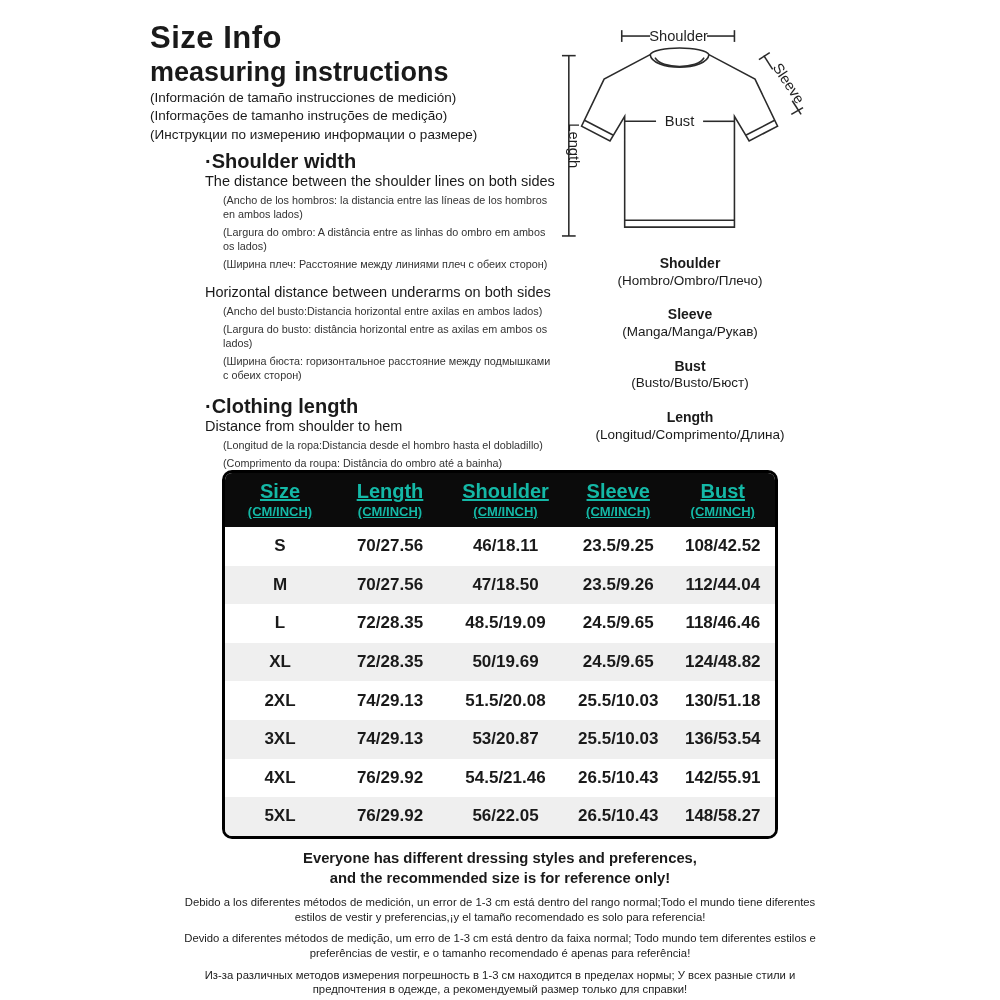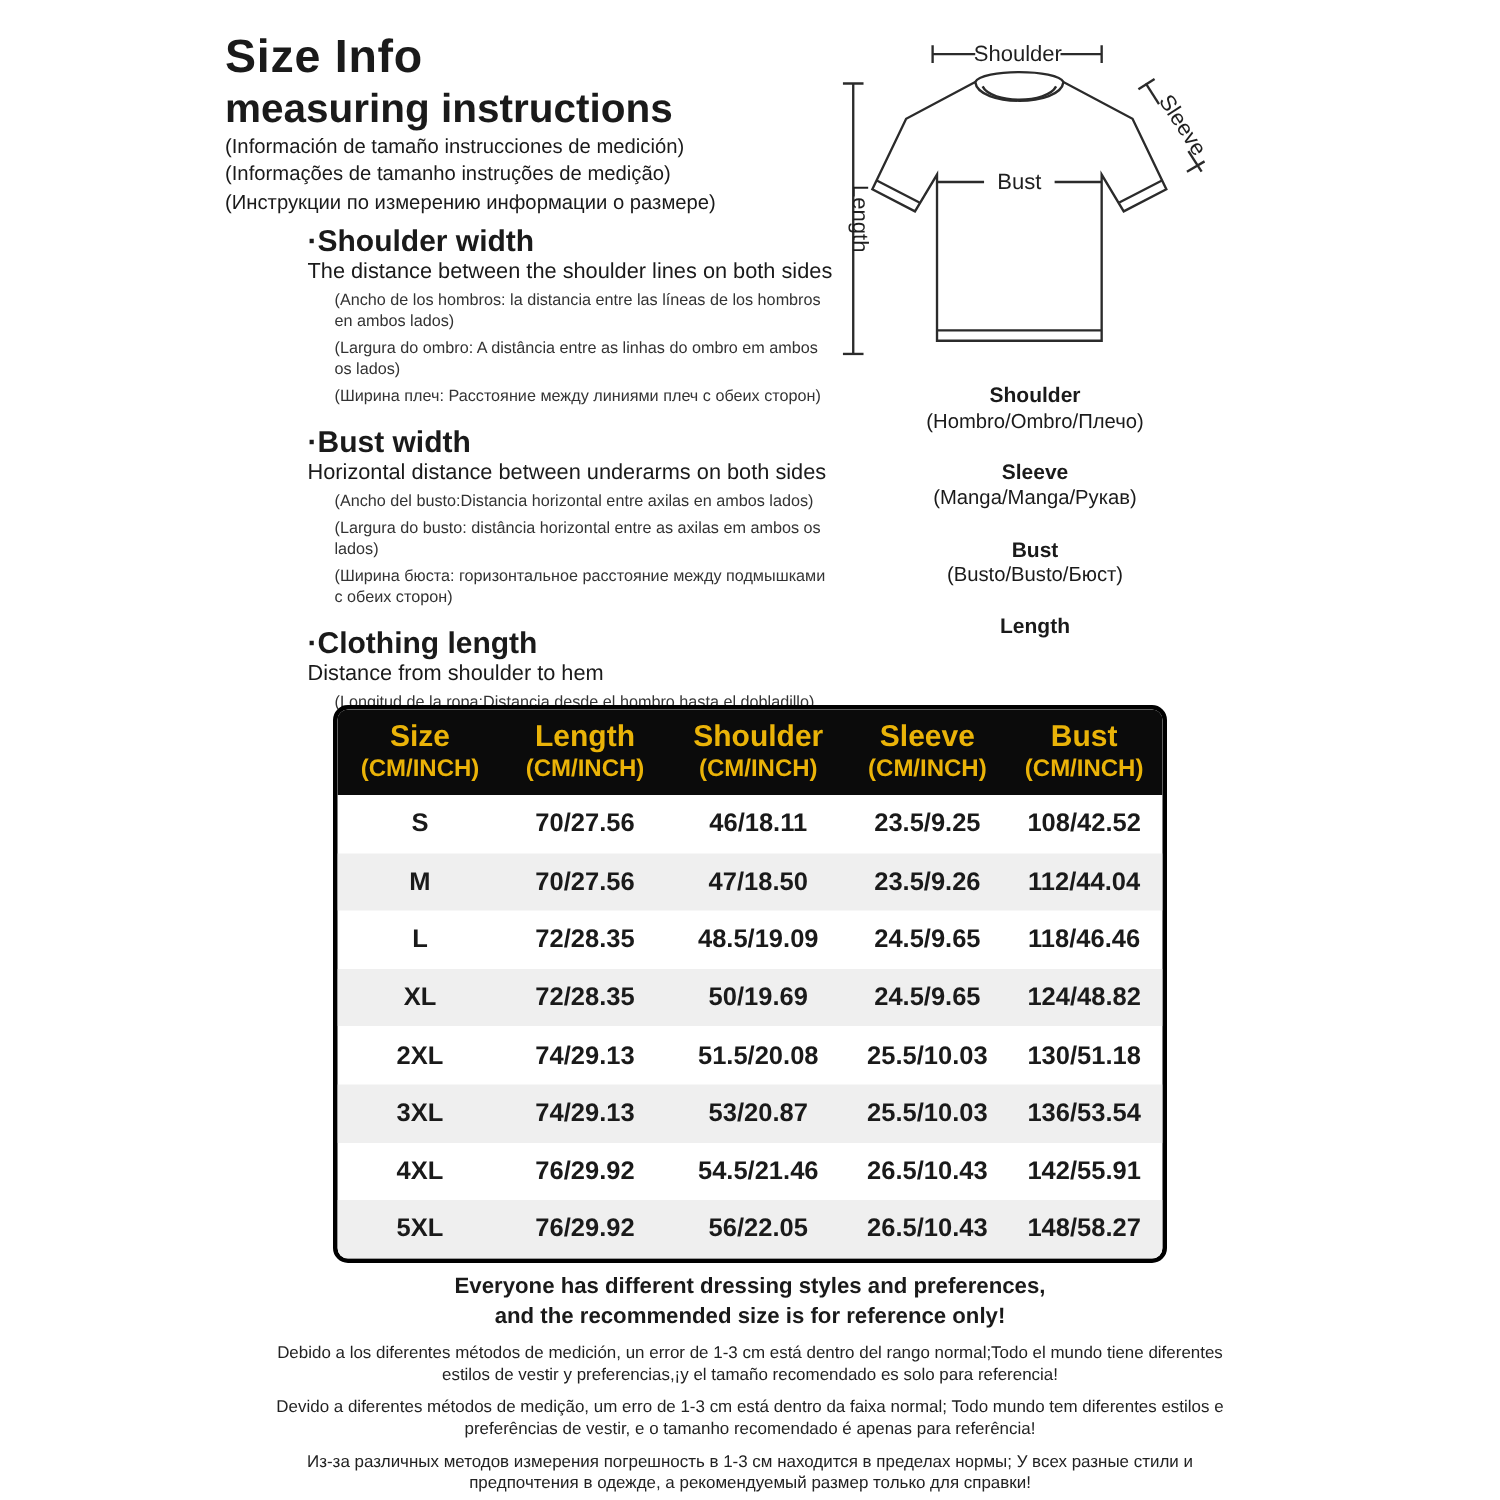--- a/index.html
+++ b/index.html
@@ -29,25 +29,25 @@
 
   
   .legend { position:absolute; left:565px; top:255px; width:250px; text-align:center; }
   .legend .item { margin-bottom:17px; }
   .legend .term { font-size:14px; font-weight:700; line-height:1.25; }
   .legend .tr   { font-size:13.5px; line-height:1.25; }
 
   
   .size-table { position:absolute; left:222px; top:470px; width:556px; border:3px solid #000;
                 border-radius:10px; overflow:hidden; background:#fff; }
-  .thead { display:grid; grid-template-columns:20% 20% 22% 19% 19%; background:#0b0b0b; color:#eab308;
-           padding:7px 0 8px 0; }
+  .thead { display:grid; grid-template-columns:20% 20% 22% 19% 19%; background:#0b0b0b; color:#14b8a6;
+           padding:7px 0 8px 0;text-decoration:underline; }
   .th { text-align:center; }
   .th .lbl { font-size:20px; font-weight:700; }
-  .th .sub { font-size:16px; font-weight:700; margin-top:1px; }
+  .th .sub { font-size:13px; font-weight:700; margin-top:1px; }
   .trow { display:grid; grid-template-columns:20% 20% 22% 19% 19%; height:38.6px; align-items:center; }
   .trow.alt { background:#efefef; }
   .td { text-align:center; font-size:17px; font-weight:700; }
 
   
   .notes { position:absolute; left:0; top:849px; width:1000px; text-align:center; }
   .notes .main { font-size:14.8px; font-weight:700; line-height:1.32; }
   .notes .small { font-size:11.3px; color:#222; line-height:1.3; width:640px; margin:7px auto 0 auto; }
 </style>
 </head>
@@ -65,21 +65,20 @@
 
   <div class="sections">
     <div class="section">
       <div class="head">·Shoulder width</div>
       <div class="desc">The distance between the shoulder lines on both sides</div>
       <div class="note">(Ancho de los hombros: la distancia entre las líneas de los hombros en ambos lados)</div>
       <div class="note">(Largura do ombro: A distância entre as linhas do ombro em ambos os lados)</div>
       <div class="note">(Ширина плеч: Расстояние между линиями плеч с обеих сторон)</div>
     </div>
     <div class="section">
-      <div class="head">·Bust width</div>
       <div class="desc">Horizontal distance between underarms on both sides</div>
       <div class="note">(Ancho del busto:Distancia horizontal entre axilas en ambos lados)</div>
       <div class="note">(Largura do busto: distância horizontal entre as axilas em ambos os lados)</div>
       <div class="note">(Ширина бюста: горизонтальное расстояние между подмышками с обеих сторон)</div>
     </div>
     <div class="section">
       <div class="head">·Clothing length</div>
       <div class="desc">Distance from shoulder to hem</div>
       <div class="note">(Longitud de la ropa:Distancia desde el hombro hasta el dobladillo)</div>
       <div class="note">(Comprimento da roupa: Distância do ombro até a bainha)</div>
@@ -134,20 +133,21 @@
     <div class="item">
       <div class="term">Sleeve</div>
       <div class="tr">(Manga/Manga/Рукав)</div>
     </div>
     <div class="item">
       <div class="term">Bust</div>
       <div class="tr">(Busto/Busto/Бюст)</div>
     </div>
     <div class="item">
       <div class="term">Length</div>
+      <div class="tr">(Longitud/Comprimento/Длина)</div>
     </div>
   </div>
 
   <div class="size-table">
     <div class="thead">
       <div class="th">
         <div class="lbl">Size</div>
         <div class="sub">(CM/INCH)</div>
       </div>
       <div class="th">

